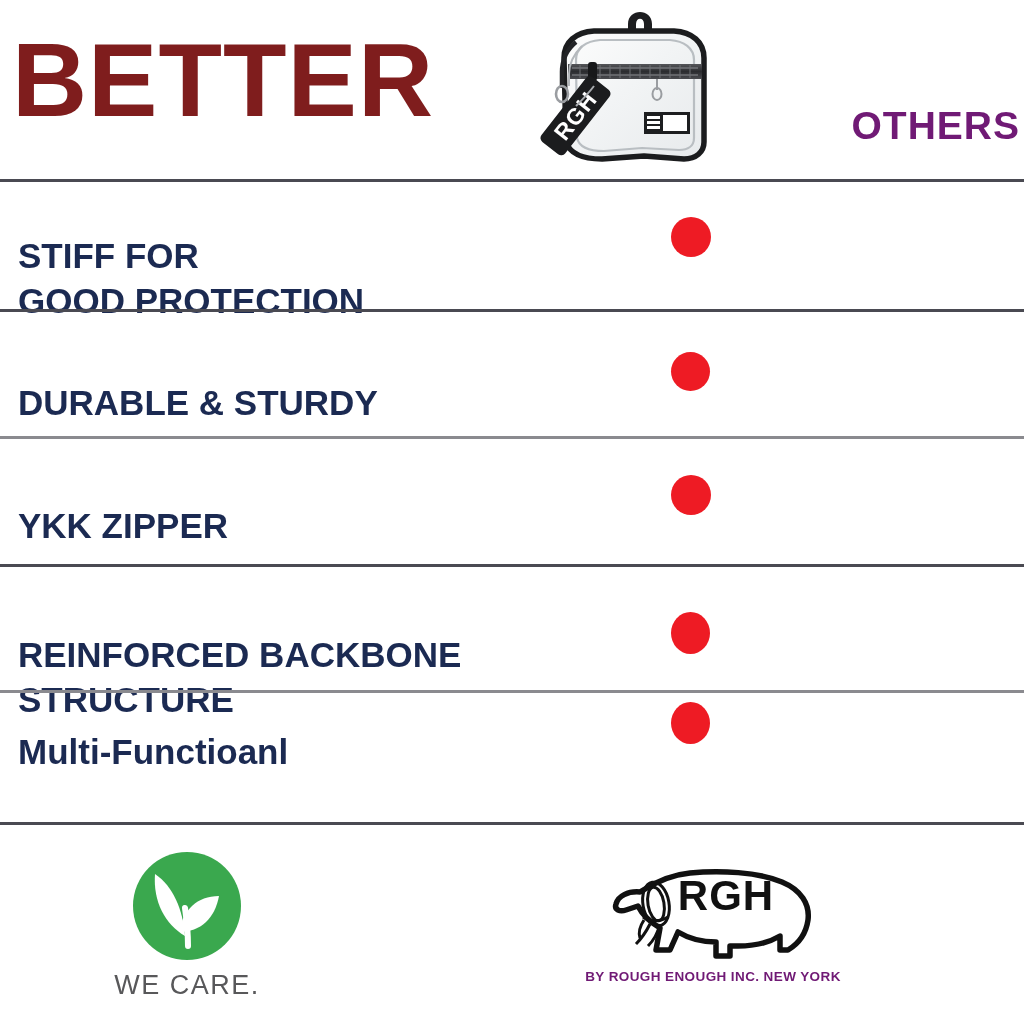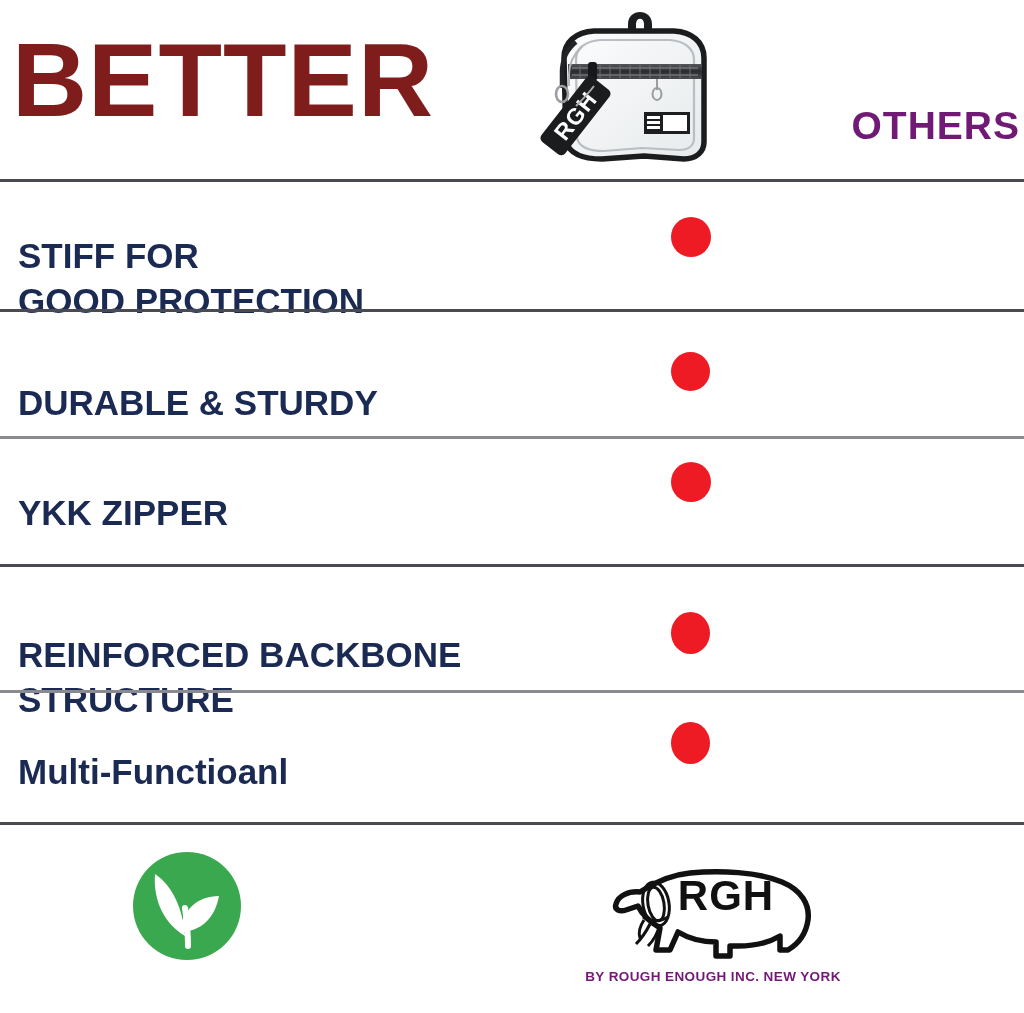--- a/index.html
+++ b/index.html
@@ -248,53 +248,54 @@
     <div class="dot" style="left:671px;top:38px;width:40px;height:40px;"></div>
   </div>
   <div class="divider" style="top:130px;"></div>
 
   <div class="row" style="top:130px;height:127px;padding-left:8px;">
     <div class="row-label" style="top:43px;">DURABLE &amp; STURDY</div>
     <div class="dot" style="left:671px;top:43px;width:39px;height:39px;"></div>
   </div>
   <div class="divider light" style="top:257px;"></div>
 
-  <div class="row" style="top:242px;height:128px;border-radius:19px;">
+  <div class="row" style="top:255px;height:128px;border-radius:19px;">
     <div class="row-label" style="top:41px;">YKK ZIPPER</div>
     <div class="dot" style="left:671px;top:41px;width:40px;height:40px;"></div>
   </div>
   <div class="divider" style="top:385px;"></div>
 
   <div class="row" style="top:385px;height:126px;">
     <div class="row-label" style="top:40px;">REINFORCED BACKBONE
 STRUCTURE</div>
     <div class="dot" style="left:671px;top:48px;width:39px;height:42px;"></div>
   </div>
   <div class="divider light" style="top:511px;"></div>
 
-  <div class="row" style="top:500px;height:132px;">
+  <div class="row" style="top:480px;height:132px;">
     <div class="row-label mixed" style="top:42px;">Multi-Functioanl</div>
     <div class="dot" style="left:671px;top:43px;width:39px;height:42px;"></div>
   </div>
   <div class="divider" style="top:643px;"></div>
 </div>
 
 <div class="footer">
 
   <div class="wecare">
     <div class="wecare-mark">
       <svg width="108" height="108" viewBox="0 0 108 108" xmlns="http://www.w3.org/2000/svg">
 
         <path d="M22 22 C20 50, 32 72, 52 84 C50 58, 40 34, 22 22 Z" fill="#ffffff"></path>
 
         <path d="M86 44 C64 44, 50 58, 46 80 C68 80, 82 66, 86 44 Z" fill="#ffffff"></path>
 
         <path d="M52 56 C54 70, 55 82, 55 94" stroke="#ffffff" stroke-width="6" fill="none" stroke-linecap="round"></path>
       </svg>
     </div>
+    <div class="wecare-text">WE CARE.</div>
   </div>
 
   <div class="rgh-logo">
     <svg width="230" height="106" viewBox="0 0 230 106" xmlns="http://www.w3.org/2000/svg">
 
       <path d="M18 42 C20 34, 30 29, 42 30 C54 22, 70 13, 92 11
                C122 8, 160 10, 184 20 C203 28, 212 42, 210 58
                C208 72, 200 82, 190 88 L182 88 L182 74
                C172 80, 156 84, 140 84 L132 84 L132 94 L118 94 L118 80
                C104 80, 90 76, 80 70 L72 88 L58 88 L62 66

